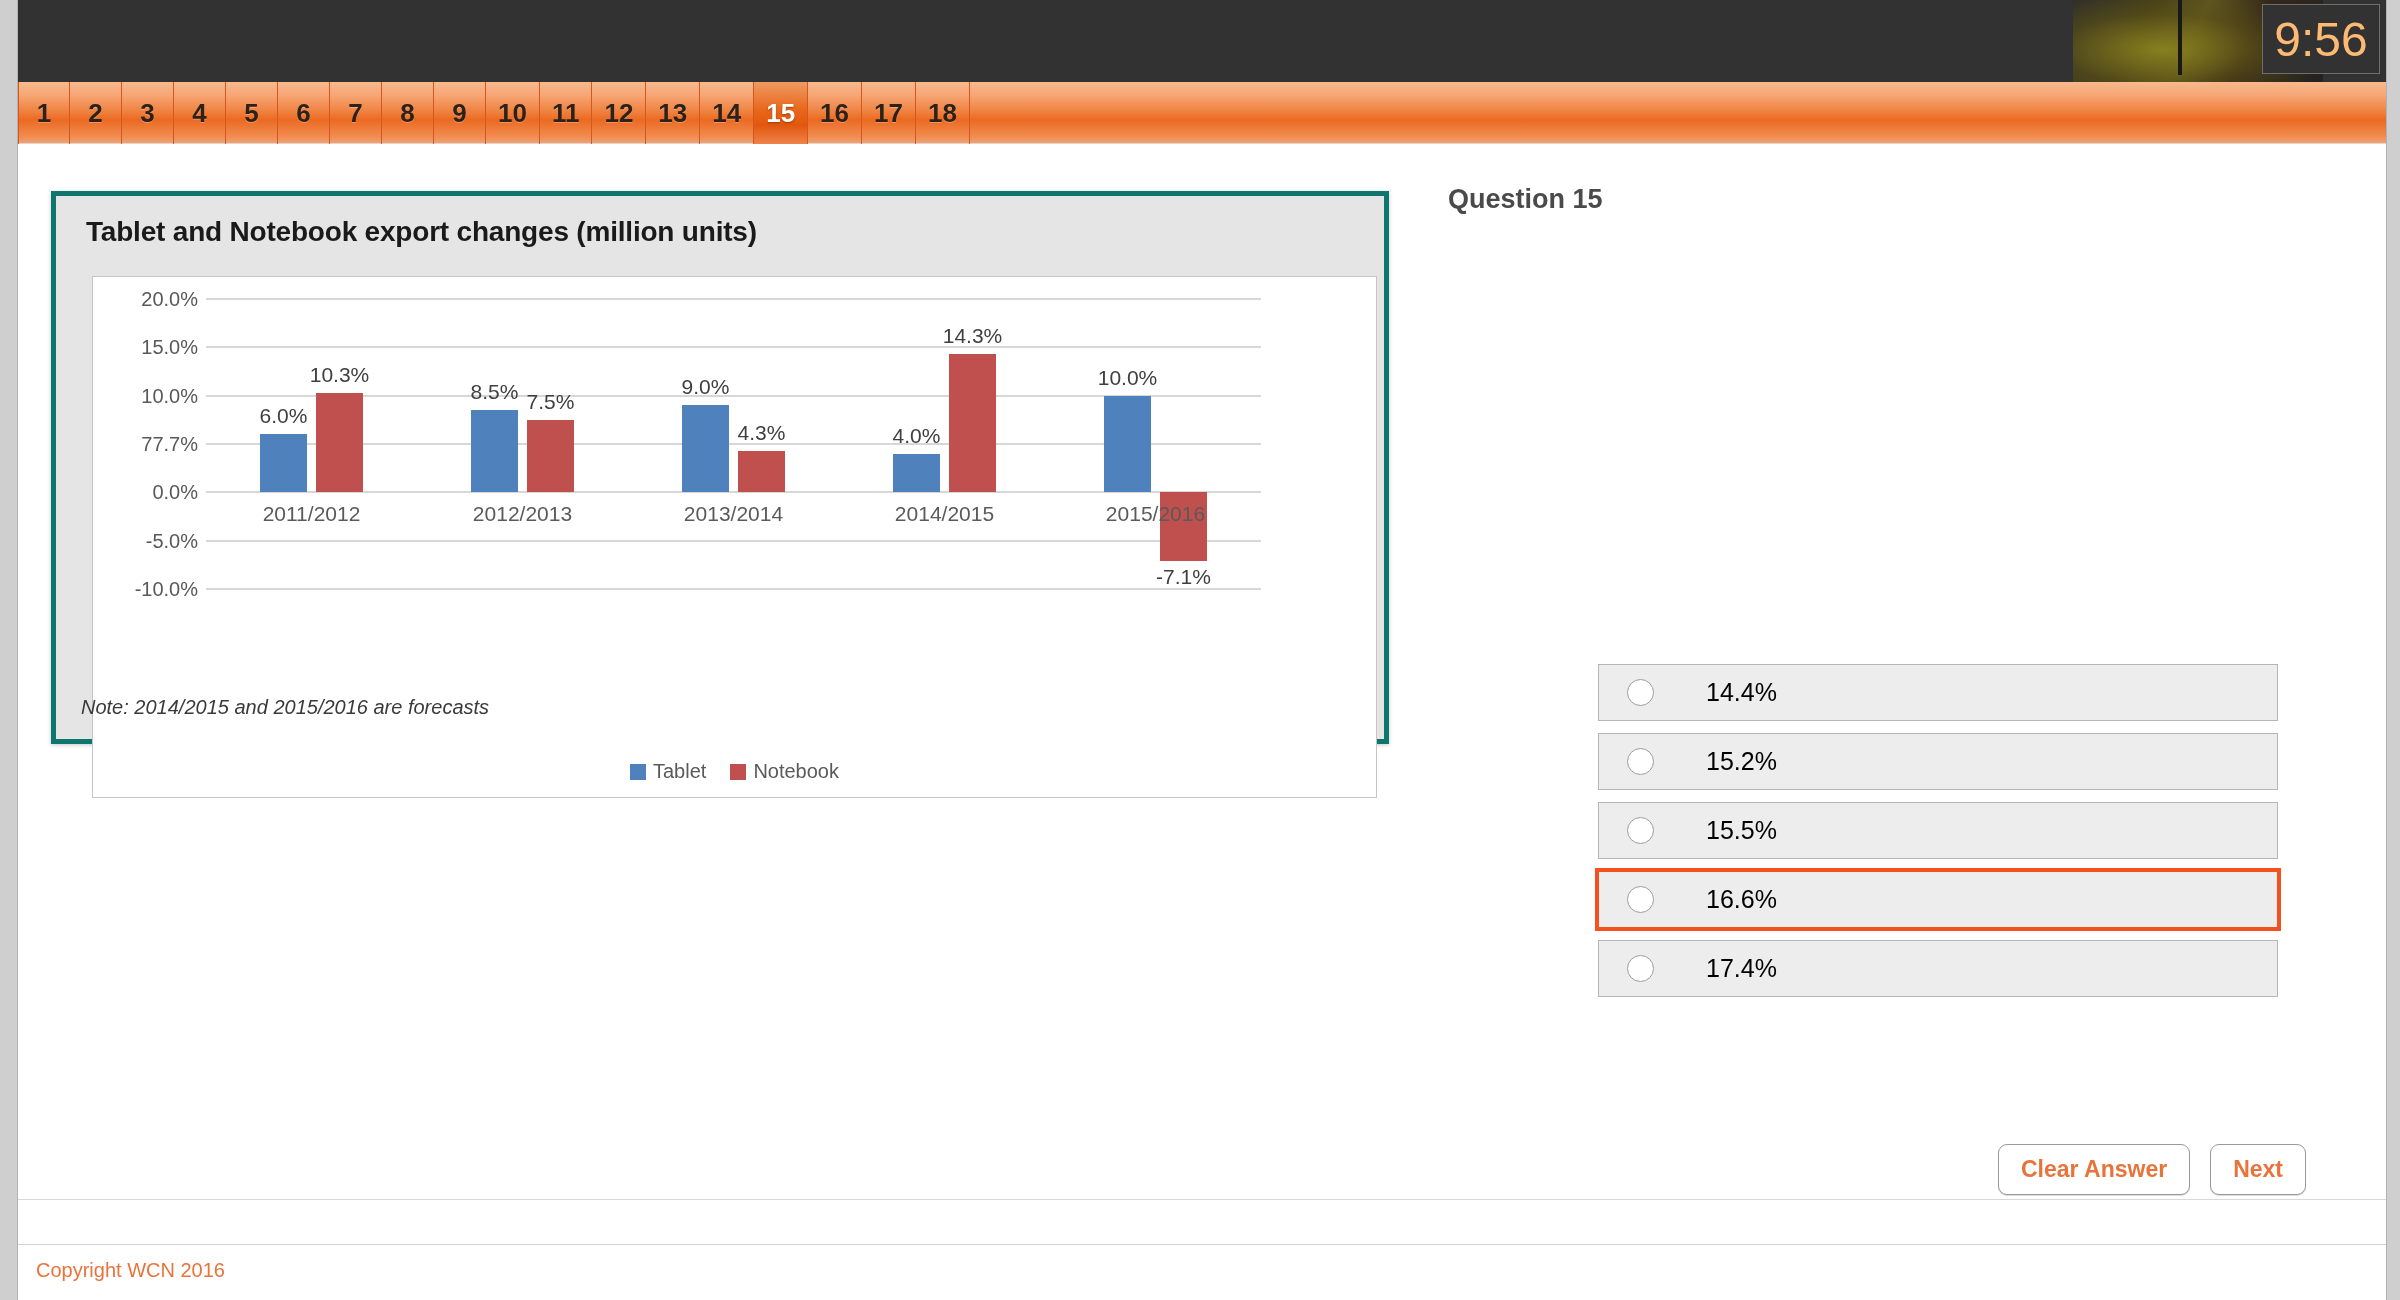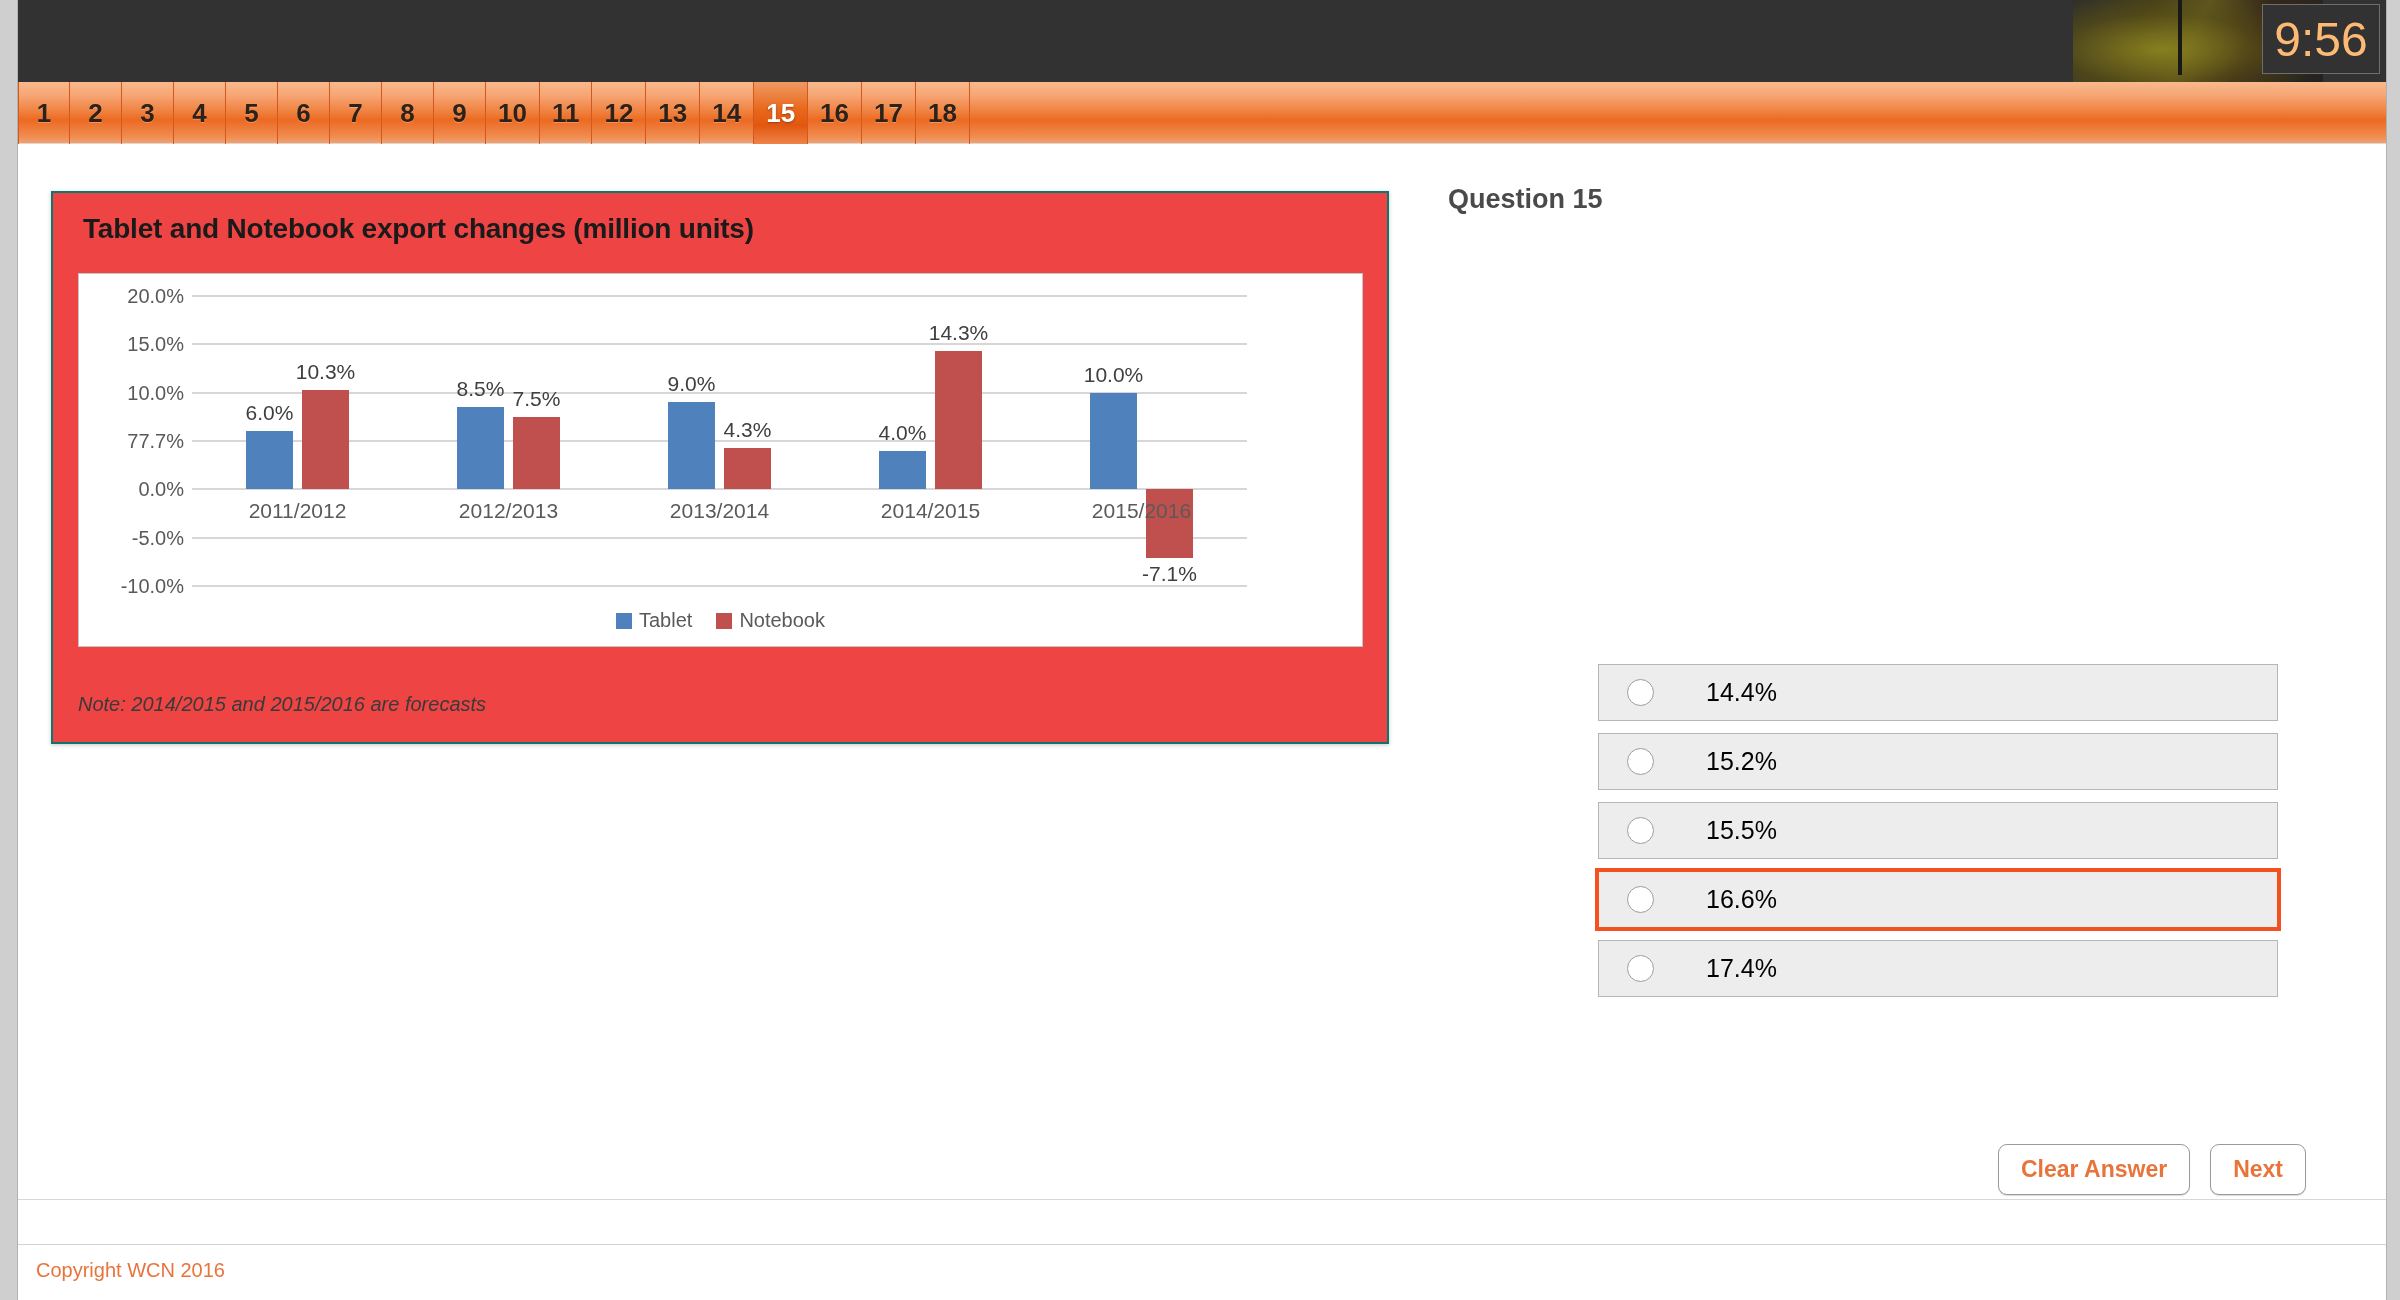--- a/index.html
+++ b/index.html
@@ -92,32 +92,32 @@
   
   #content {
     position:absolute; left:18px; top:144px; width:2368px; height:1112px;
     background:#ffffff;
   }
 
   
   #chart-card {
     position:absolute; left:33px; top:47px;
     width:1338px; height:553px;
-    background:#ef4444;
-    border:2px solid #0f766e;
+    background:#e5e5e5;
+    border:5px solid #0f766e;
     box-shadow:0 1px 4px rgba(0,0,0,.22);
   }
   #chart-title {
     position:absolute; left:30px; top:20px;
     font-size:28px; font-weight:bold; color:#1a1a1a;
     letter-spacing:-.2px;
   }
   #chart-plot-box {
-    position:absolute; left:25px; top:80px;
-    width:1285px; height:374px;
+    position:absolute; left:36px; top:80px;
+    width:1285px; height:522px;
     border:1px solid #c5c5c5;
     background:#ffffff;
     overflow:hidden;
   }
   #chart-note {
     position:absolute; left:25px; top:500px;
     font-size:20px; font-style:italic; color:#3a3a3a;
     font-family:"Liberation Sans", sans-serif;
   }
 

